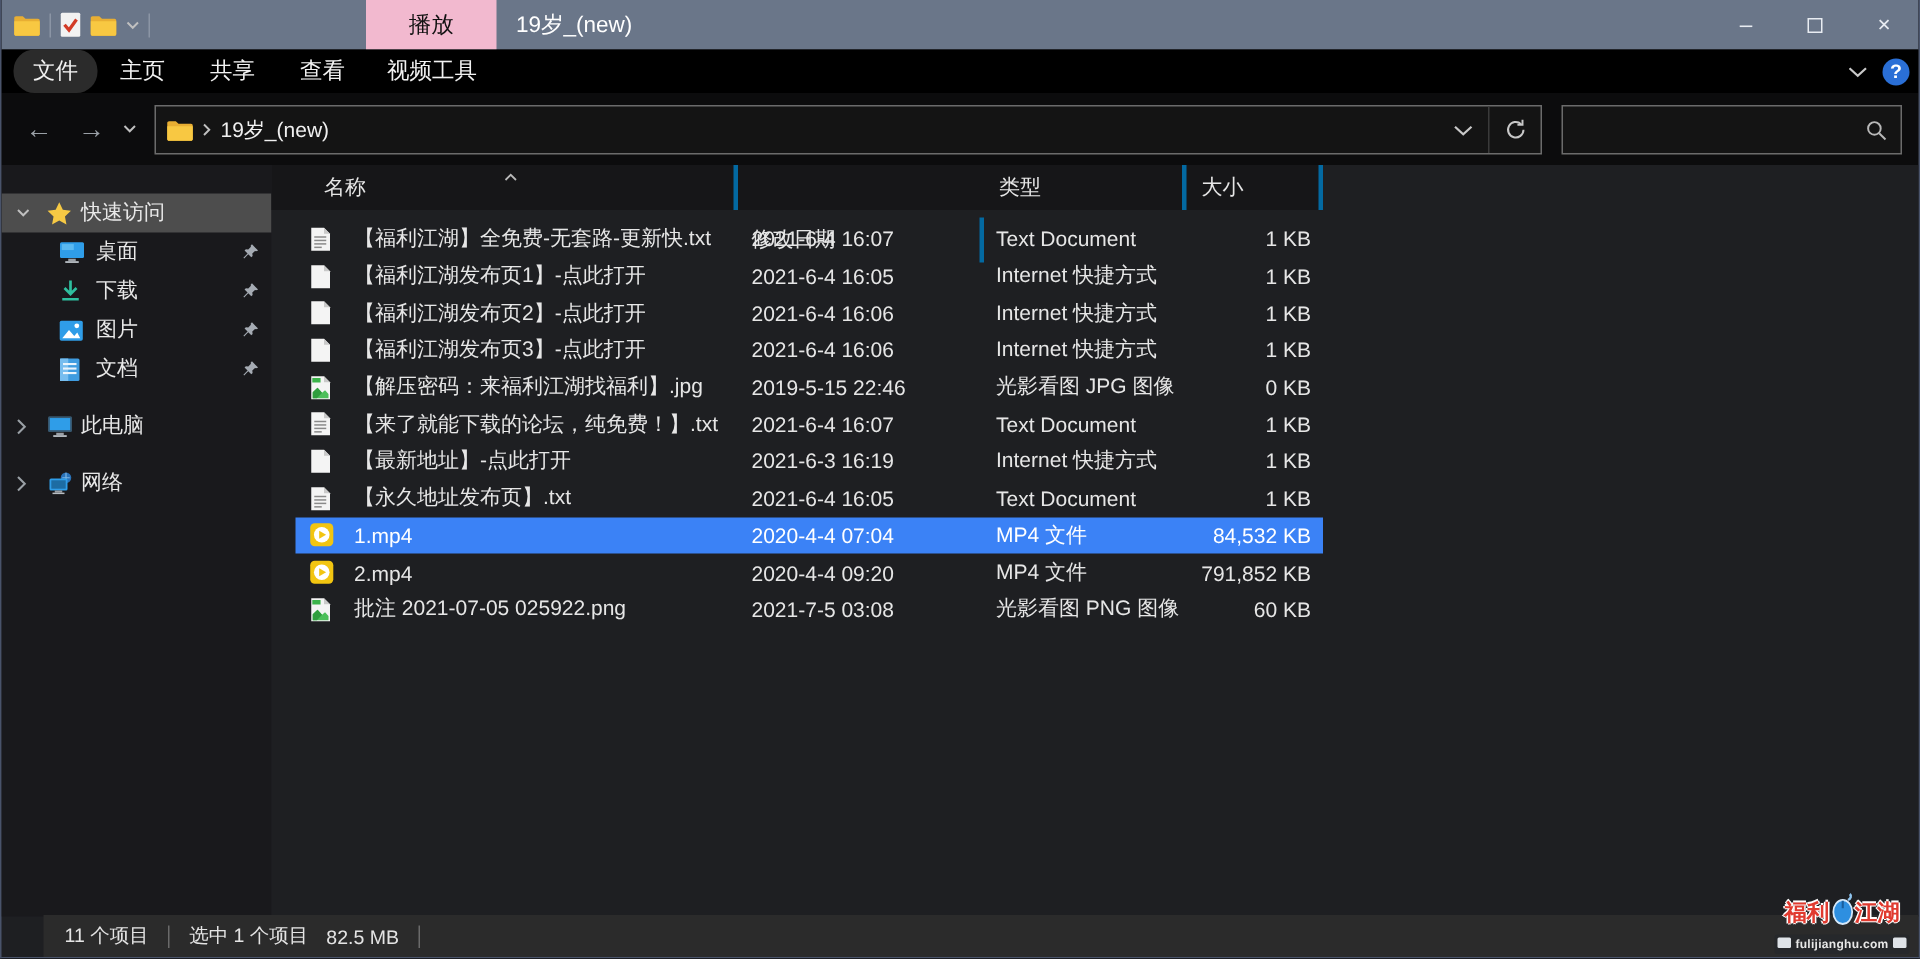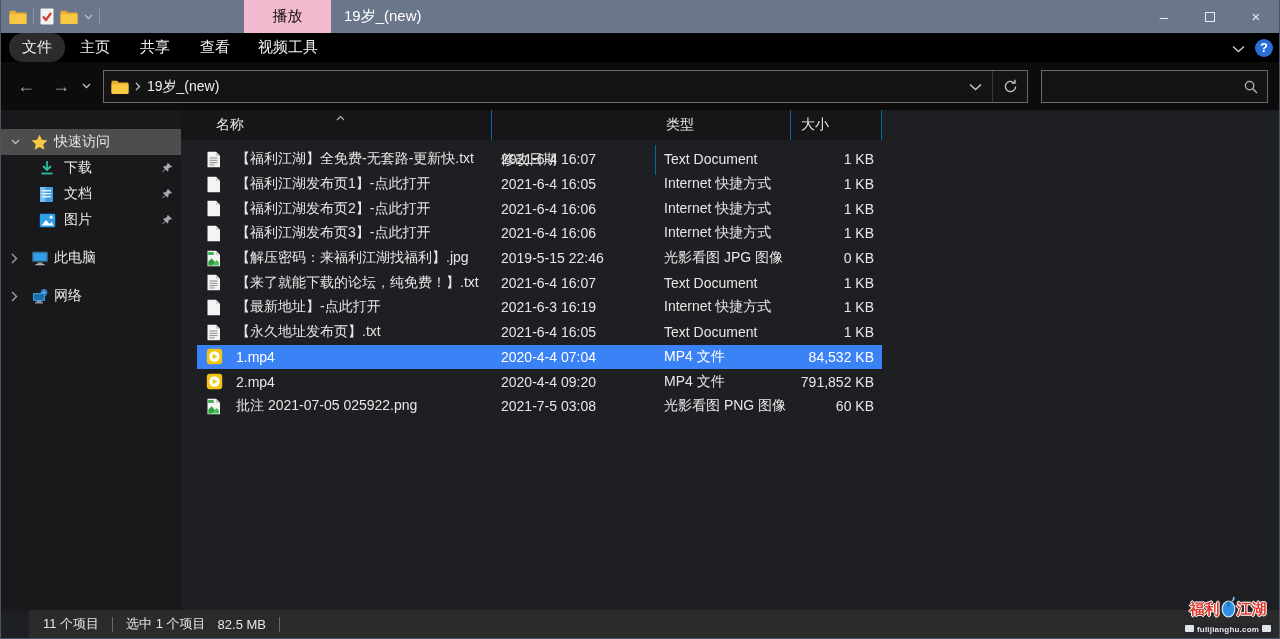--- a/index.html
+++ b/index.html
@@ -51,21 +51,21 @@
   .side-row { position:relative; height:26px; display:flex; align-items:center; color:#e8e8e8; font-size:14px; }
   .side-row.selected { background:#4d4d4d; }
   .side-row .chev { position:absolute; left:10px; width:12px; display:flex; }
   .side-row .ic { position:absolute; display:flex; }
   .side-row .lbl { position:absolute; white-space:nowrap; }
   .side-row .pin { position:absolute; right:8px; display:flex; }
   .side-gap { height:12px; }
 
   .filepane { position:absolute; left:180px; top:0; width:1100px; height:100%; background:#1e1f22; }
   .cols-header { position:absolute; left:0; top:0; width:701px; height:30px; background:#161618; display:flex; color:#e6e6e6; font-size:14px; }
-  .col { position:relative; height:30px; display:flex; align-items:center; border-right:1px solid #0369a1; }
+  .col { position:relative; height:30px; display:flex; align-items:center; border-right:3px solid #0369a1; }
   .col.c-name { width:311px; padding-left:35px; }
   .col.c-date { width:164px; padding-left:9px;margin-top:35px; }
   .col.c-type { width:135px; padding-left:10px; }
   .col.c-size { width:91px;  padding-left:10px; }
   .sort-caret { position:absolute; left:155px; top:-2px; }
 
   .file-rows { position:absolute; left:16px; top:37px; width:685px; }
   .frow { position:relative; height:24.7px; display:flex; align-items:center; color:#e6e6e6; font-size:14px; }
   .frow.selected { background:#3b82f6; color:#fff; }
   .fcell { overflow:hidden; white-space:nowrap; }
@@ -212,58 +212,74 @@
           </span>
           <span class="ic" style="left: 30px;">
             <svg width="17" height="17" viewBox="0 0 17 17">
               <path fill="#f6c944" d="M8.5 0.8l2.4 5 5.4.7-4 3.8 1 5.4-4.8-2.7-4.8 2.7 1-5.4-4-3.8 5.4-.7z"></path>
             </svg>
           </span>
           <span class="lbl" style="left: 53px;">快速访问</span>
         </div>
         <div class="side-row">
           <span class="ic" style="left: 38px;">
+            <svg width="18" height="16" viewBox="0 0 18 16">
+              <rect x="1" y="1.5" width="16" height="10.5" rx="1" fill="#2f9de8"></rect>
+              <rect x="2.2" y="2.7" width="8" height="4" fill="#6cc4f5" opacity="0.7"></rect>
+              <rect x="6.5" y="12.5" width="5" height="1.6" fill="#9aa0a6"></rect>
+              <rect x="4.5" y="14.1" width="9" height="1.2" fill="#b8bec4"></rect>
+            </svg>
+          </span>
+          <span class="lbl" style="left: 63px;">桌面</span>
+          <span class="pin">
+            <svg width="12" height="12" viewBox="0 0 16 16">
+              <path fill="#a5abb3" d="M9.3 1.2l5.5 5.5-1.8.6-1-.3-2.4 2.4.3 2.1-1.2 1.2-2.7-2.7-3.6 3.7-.7-.7L5.4 9.4 2.7 6.7l1.2-1.2 2.1.3 2.4-2.4-.3-1z"></path>
+            </svg>
+          </span>
+        </div>
+        <div class="side-row">
+          <span class="ic" style="left: 38px;">
             <svg width="16" height="16" viewBox="0 0 16 16">
               <path d="M8 1v8.5M4 6l4 4 4-4" stroke="#2fbf9f" stroke-width="1.8" fill="none"></path>
               <path d="M2.5 13.5h11" stroke="#2fbf9f" stroke-width="1.8"></path>
             </svg>
           </span>
           <span class="lbl" style="left: 63px;">下载</span>
+          <span class="pin">
+            <svg width="12" height="12" viewBox="0 0 16 16">
+              <path fill="#a5abb3" d="M9.3 1.2l5.5 5.5-1.8.6-1-.3-2.4 2.4.3 2.1-1.2 1.2-2.7-2.7-3.6 3.7-.7-.7L5.4 9.4 2.7 6.7l1.2-1.2 2.1.3 2.4-2.4-.3-1z"></path>
+            </svg>
+          </span>
+        </div>
+        <div class="side-row">
+          <span class="ic" style="left: 38px;">
+            <svg width="17" height="15" viewBox="0 0 17 15">
+              <rect x="0.8" y="0.8" width="15.4" height="13.4" rx="1.2" fill="#2f9de8"></rect>
+              <path d="M2.5 12.5l4.5-5.5 3.5 4 2-2.3 2 3.8z" fill="#fff"></path>
+              <circle cx="12.2" cy="4.2" r="1.6" fill="#fff"></circle>
+            </svg>
+          </span>
+          <span class="lbl" style="left: 63px;">图片</span>
           <span class="pin">
             <svg width="12" height="12" viewBox="0 0 16 16">
               <path fill="#a5abb3" d="M9.3 1.2l5.5 5.5-1.8.6-1-.3-2.4 2.4.3 2.1-1.2 1.2-2.7-2.7-3.6 3.7-.7-.7L5.4 9.4 2.7 6.7l1.2-1.2 2.1.3 2.4-2.4-.3-1z"></path>
             </svg>
           </span>
         </div>
         <div class="side-row">
           <span class="ic" style="left: 38px;">
             <svg width="15" height="17" viewBox="0 0 15 17">
               <rect x="1" y="1" width="13" height="15" rx="1" fill="#3f9ce0"></rect>
               <rect x="1" y="1" width="5.5" height="15" fill="#77bdef"></rect>
               <rect x="3" y="4" width="9" height="1.4" fill="#eaf4fc"></rect>
               <rect x="3" y="7" width="9" height="1.4" fill="#eaf4fc"></rect>
               <rect x="3" y="10" width="9" height="1.4" fill="#eaf4fc"></rect>
             </svg>
           </span>
           <span class="lbl" style="left: 63px;">文档</span>
-          <span class="pin">
-            <svg width="12" height="12" viewBox="0 0 16 16">
-              <path fill="#a5abb3" d="M9.3 1.2l5.5 5.5-1.8.6-1-.3-2.4 2.4.3 2.1-1.2 1.2-2.7-2.7-3.6 3.7-.7-.7L5.4 9.4 2.7 6.7l1.2-1.2 2.1.3 2.4-2.4-.3-1z"></path>
-            </svg>
-          </span>
-        </div>
-        <div class="side-row">
-          <span class="ic" style="left: 38px;">
-            <svg width="17" height="15" viewBox="0 0 17 15">
-              <rect x="0.8" y="0.8" width="15.4" height="13.4" rx="1.2" fill="#2f9de8"></rect>
-              <path d="M2.5 12.5l4.5-5.5 3.5 4 2-2.3 2 3.8z" fill="#fff"></path>
-              <circle cx="12.2" cy="4.2" r="1.6" fill="#fff"></circle>
-            </svg>
-          </span>
-          <span class="lbl" style="left: 63px;">图片</span>
           <span class="pin">
             <svg width="12" height="12" viewBox="0 0 16 16">
               <path fill="#a5abb3" d="M9.3 1.2l5.5 5.5-1.8.6-1-.3-2.4 2.4.3 2.1-1.2 1.2-2.7-2.7-3.6 3.7-.7-.7L5.4 9.4 2.7 6.7l1.2-1.2 2.1.3 2.4-2.4-.3-1z"></path>
             </svg>
           </span>
         </div>
         <div class="side-gap"></div>
         <div class="side-row">
           <span class="chev">
             <svg width="7" height="11" viewBox="0 0 7 11">

